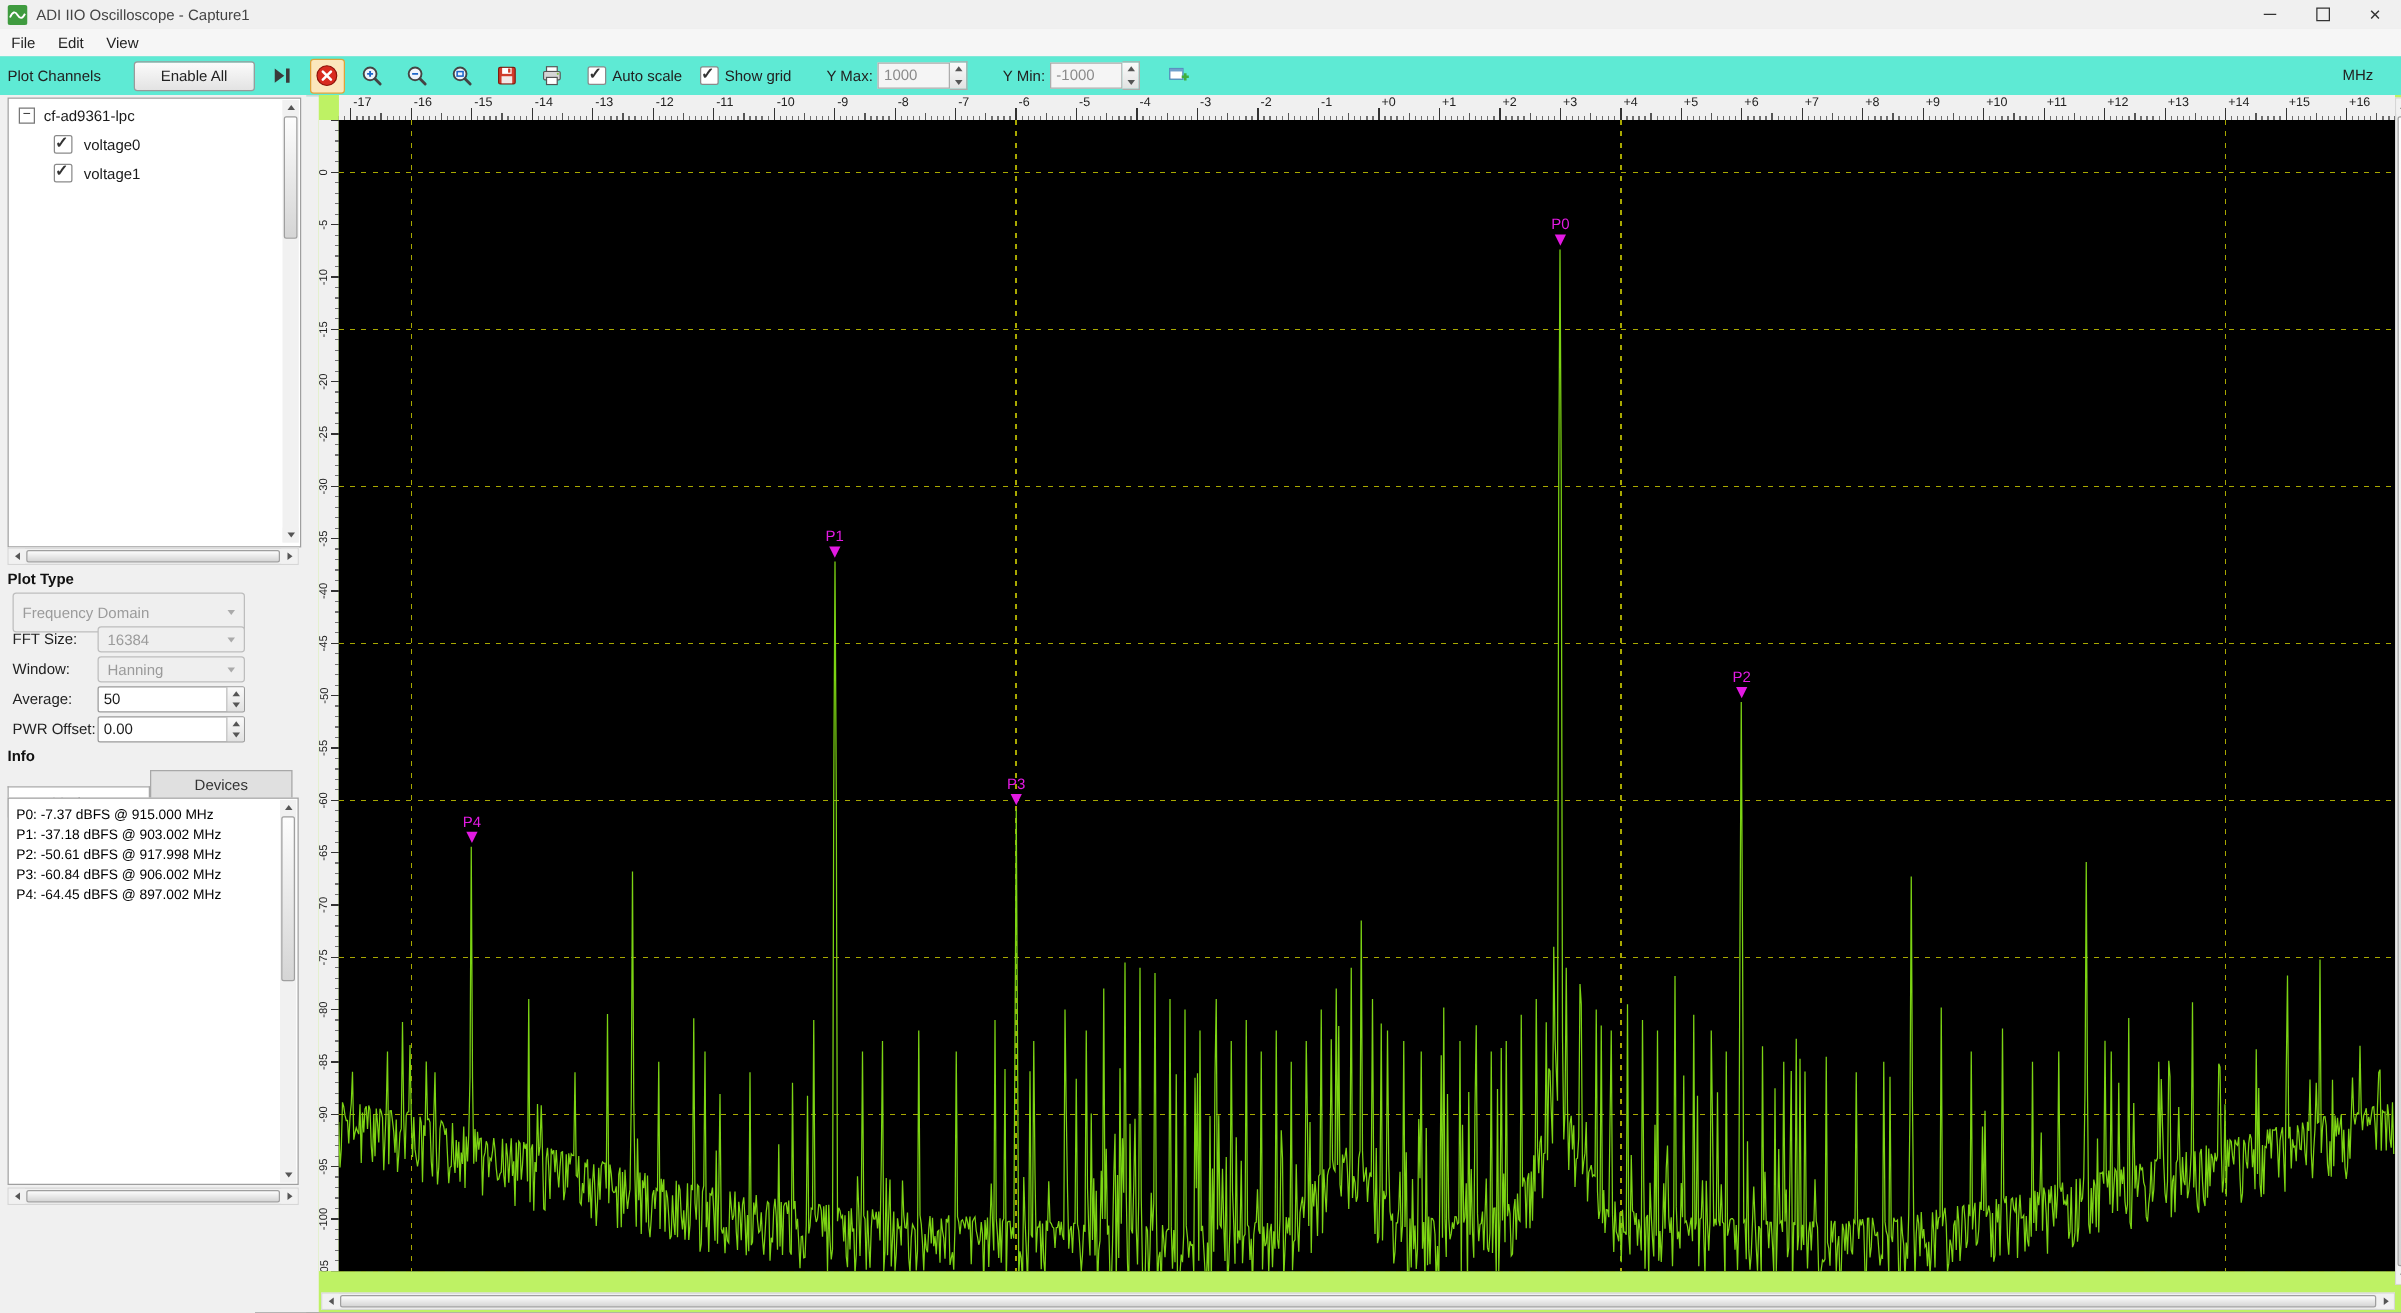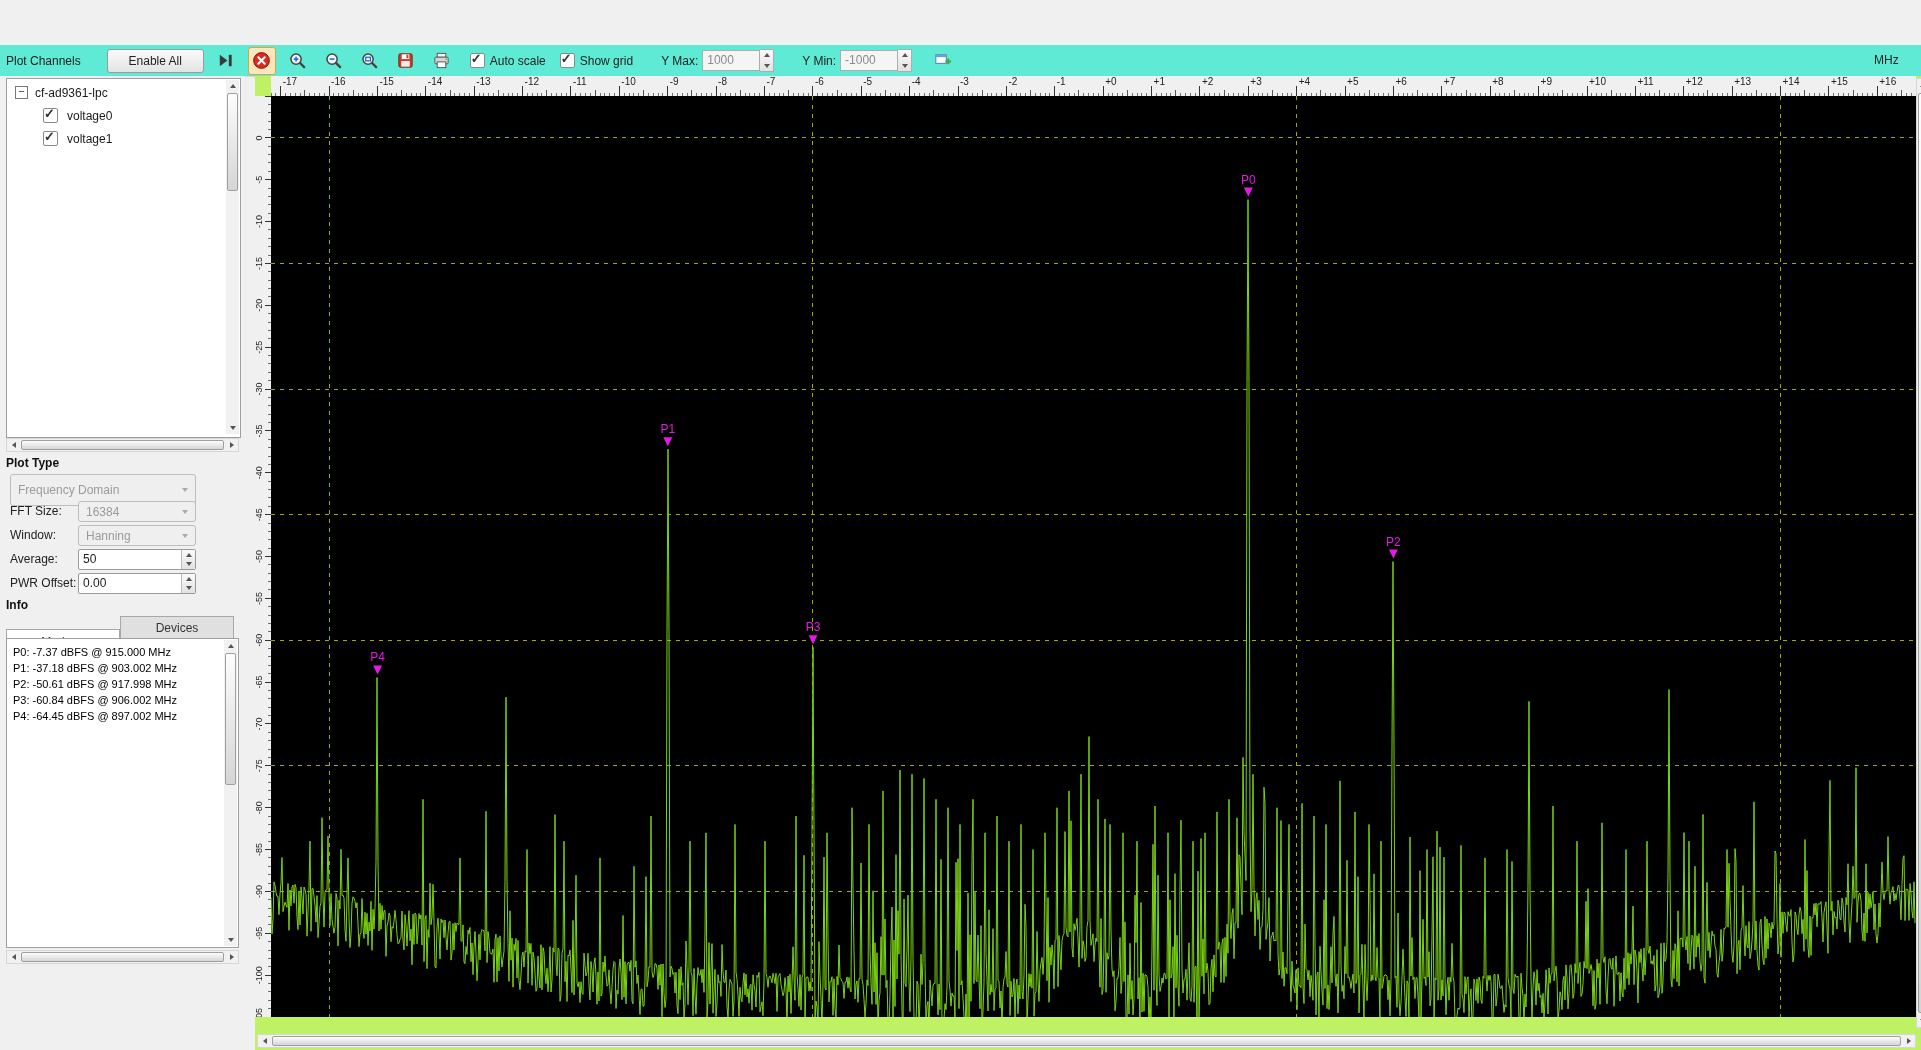--- a/index.html
+++ b/index.html
@@ -116,21 +116,44 @@
   .vsb .b-top{top:0;} .vsb .b-bot{bottom:0;}
   #plot-vsb .thumb{left:1px;right:1px;top:14px;bottom:14px;}
   #plot-hsb{left:2px;top:958px;width:1659px;height:14px;}
   #plot-hsb .thumb{top:1px;bottom:1px;left:14px;right:14px;}
 </style>
 </head>
 <body>
 
 <div id="app">
 
-
+  <div id="titlebar">
+    <svg class="app-ico" viewBox="0 0 16 16">
+      <rect width="16" height="16" rx="2" fill="#3f9b3f"></rect>
+      <path d="M2 10 Q5 3 8 8 T14 7" stroke="#fff" stroke-width="1.5" fill="none"></path>
+    </svg>
+    <span class="ttl">ADI IIO Oscilloscope - Capture1</span>
+    <div class="win-controls">
+      <div class="win-btn">
+          <div class="glyph-min"></div>
+        </div>
+      <div class="win-btn">
+          <div class="glyph-max"></div>
+        </div>
+      <div class="win-btn">
+          <div class="glyph-close">✕</div>
+        </div>
+    </div>
+  </div>
+
+  <div id="menubar">
+    <span class="menu-item">File</span>
+    <span class="menu-item">Edit</span>
+    <span class="menu-item">View</span>
+  </div>
 
   <div id="toolbar">
     <span class="tb-label">Plot Channels</span>
     <button class="btn">Enable All</button>
 
     <div class="icon-btn">
       <svg viewBox="0 0 20 20">
         <path d="M4 4 L12 10 L4 16 Z" fill="#3a3a3a"></path>
           <rect x="13.5" y="4" width="3" height="12" fill="#3a3a3a"></rect>
       </svg>

